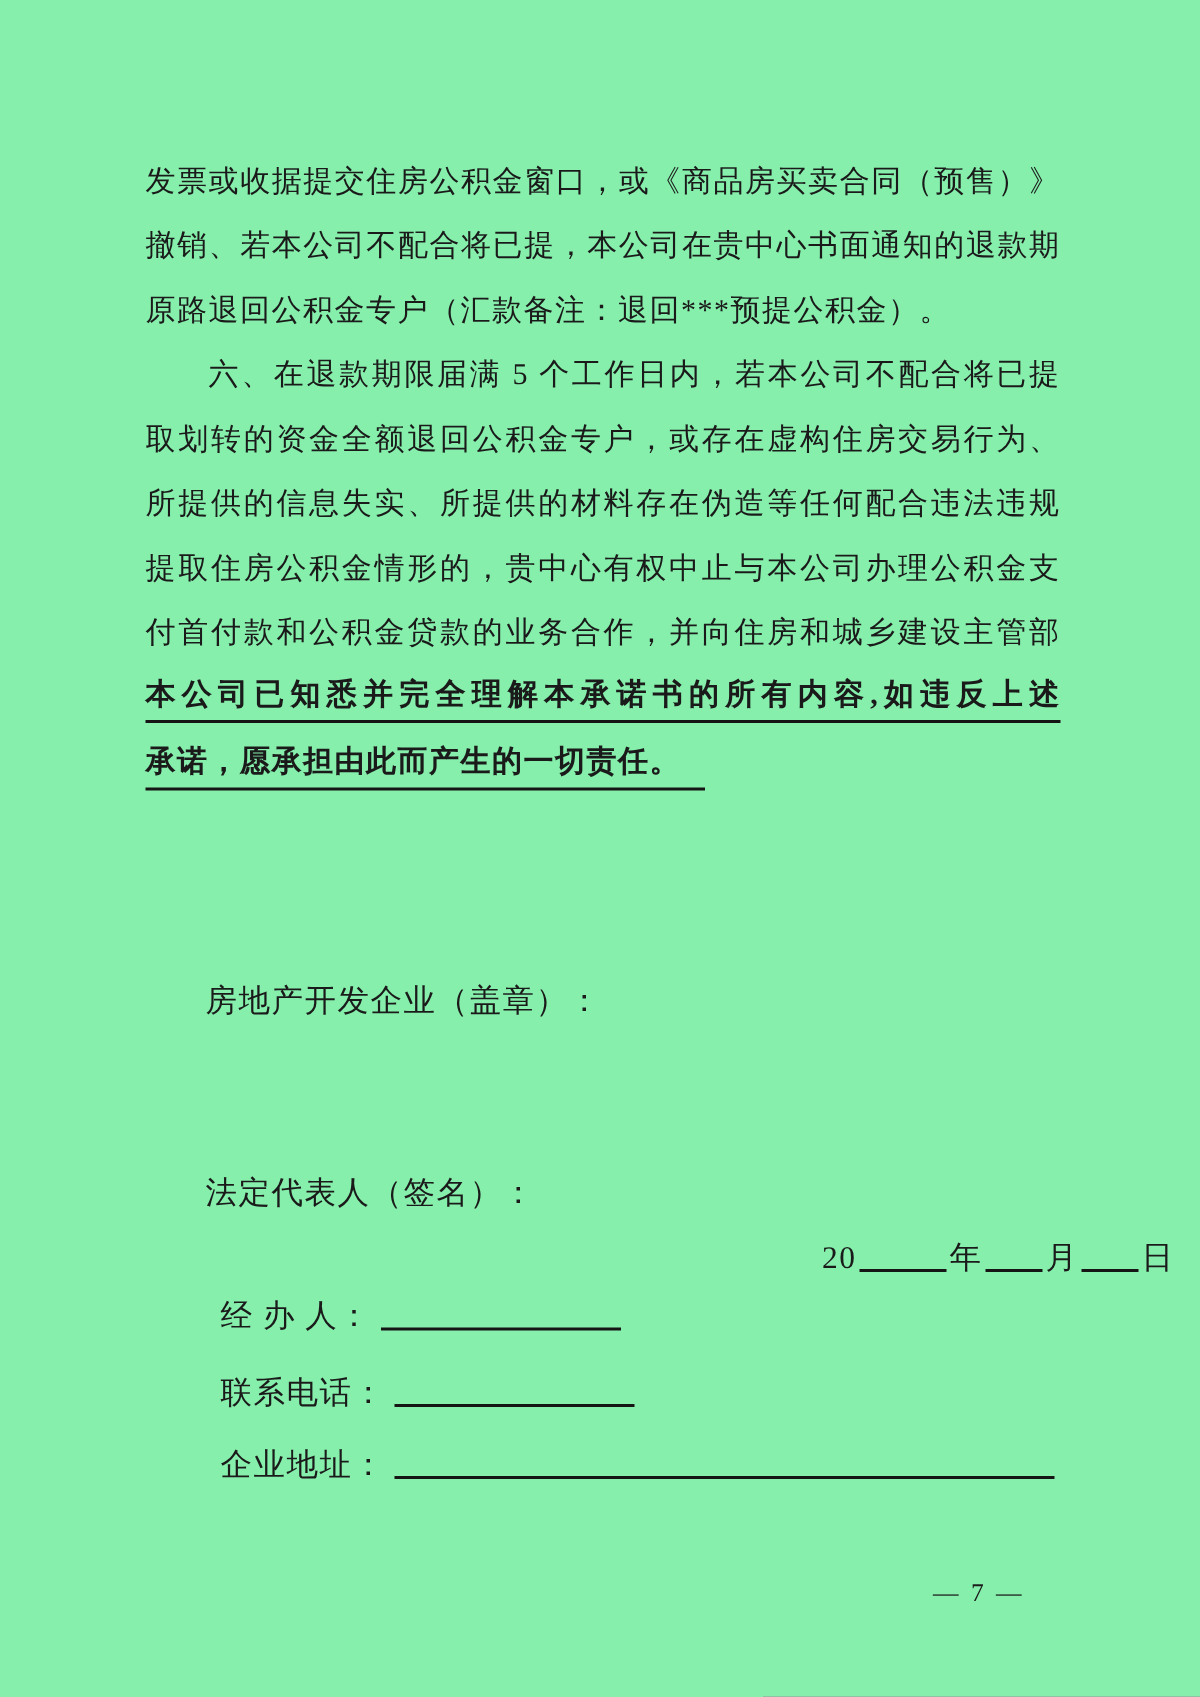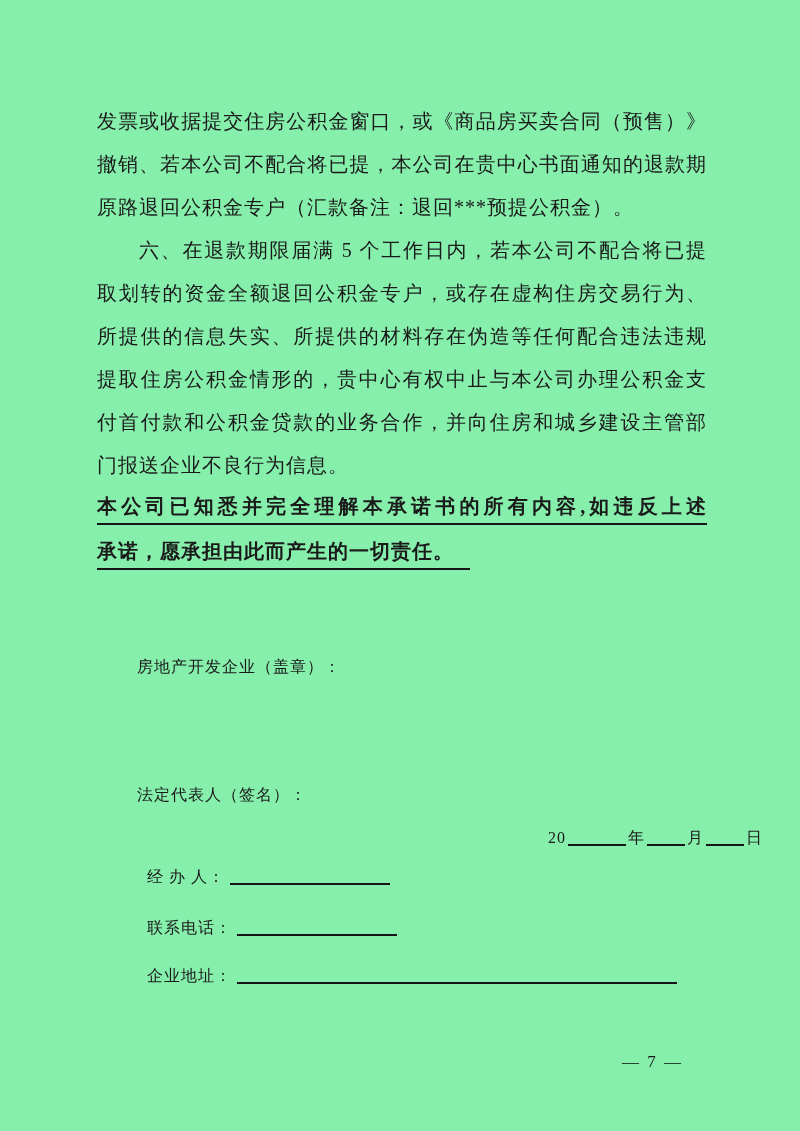--- a/index.html
+++ b/index.html
@@ -51,21 +51,21 @@
     text-align: justify;
     text-align-last: justify;
   }
   .bt-line .u.fit {
     display: inline-block;
     padding-right: 16px;
     white-space: nowrap;
   }
   .sig-label {
     position: absolute;
-    font-size: 16px;
+    font-size: 21px;
     line-height: 30px;
     letter-spacing: 1px;
     white-space: nowrap;
   }
   .blank {
     display: inline-block;
     border-bottom: 2px solid #151515;
     height: 18px;
     vertical-align: -3px;
   }
@@ -92,21 +92,20 @@
 
     <div class="line j">发票或收据提交住房公积金窗口，或《商品房买卖合同（预售）》</div>
     <div class="line j">撤销、若本公司不配合将已提，本公司在贵中心书面通知的退款期</div>
     <div class="line">原路退回公积金专户（汇款备注：退回***预提公积金）。</div>
 
     <div class="line j ind">六、在退款期限届满 5 个工作日内，若本公司不配合将已提</div>
     <div class="line j">取划转的资金全额退回公积金专户，或存在虚构住房交易行为、</div>
     <div class="line j">所提供的信息失实、所提供的材料存在伪造等任何配合违法违规</div>
     <div class="line j">提取住房公积金情形的，贵中心有权中止与本公司办理公积金支</div>
     <div class="line j">付首付款和公积金贷款的业务合作，并向住房和城乡建设主管部</div>
-    <div class="line">门报送企业不良行为信息。</div>
 
     <div class="bt-line ind">
       <span class="u jl">本公司已知悉并完全理解本承诺书的所有内容,如违反上述</span>
     </div>
     <div class="bt-line">
       <span class="u fit">承诺，愿承担由此而产生的一切责任。</span>
     </div>
 
   </div>
 

